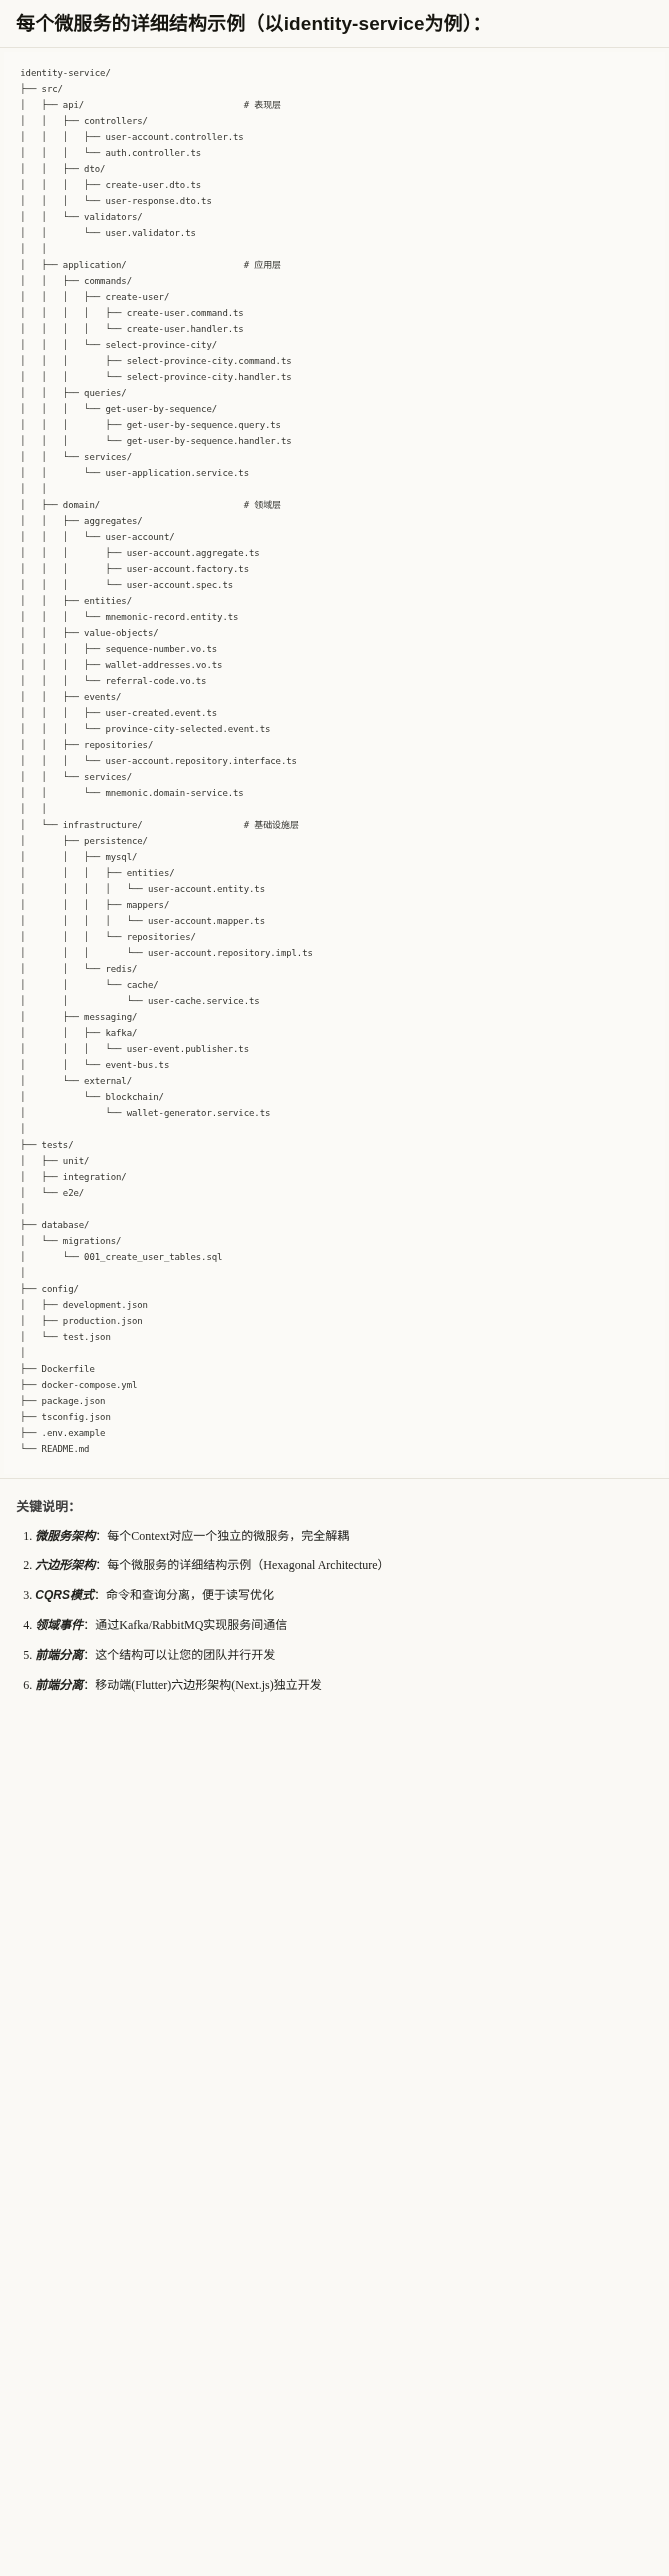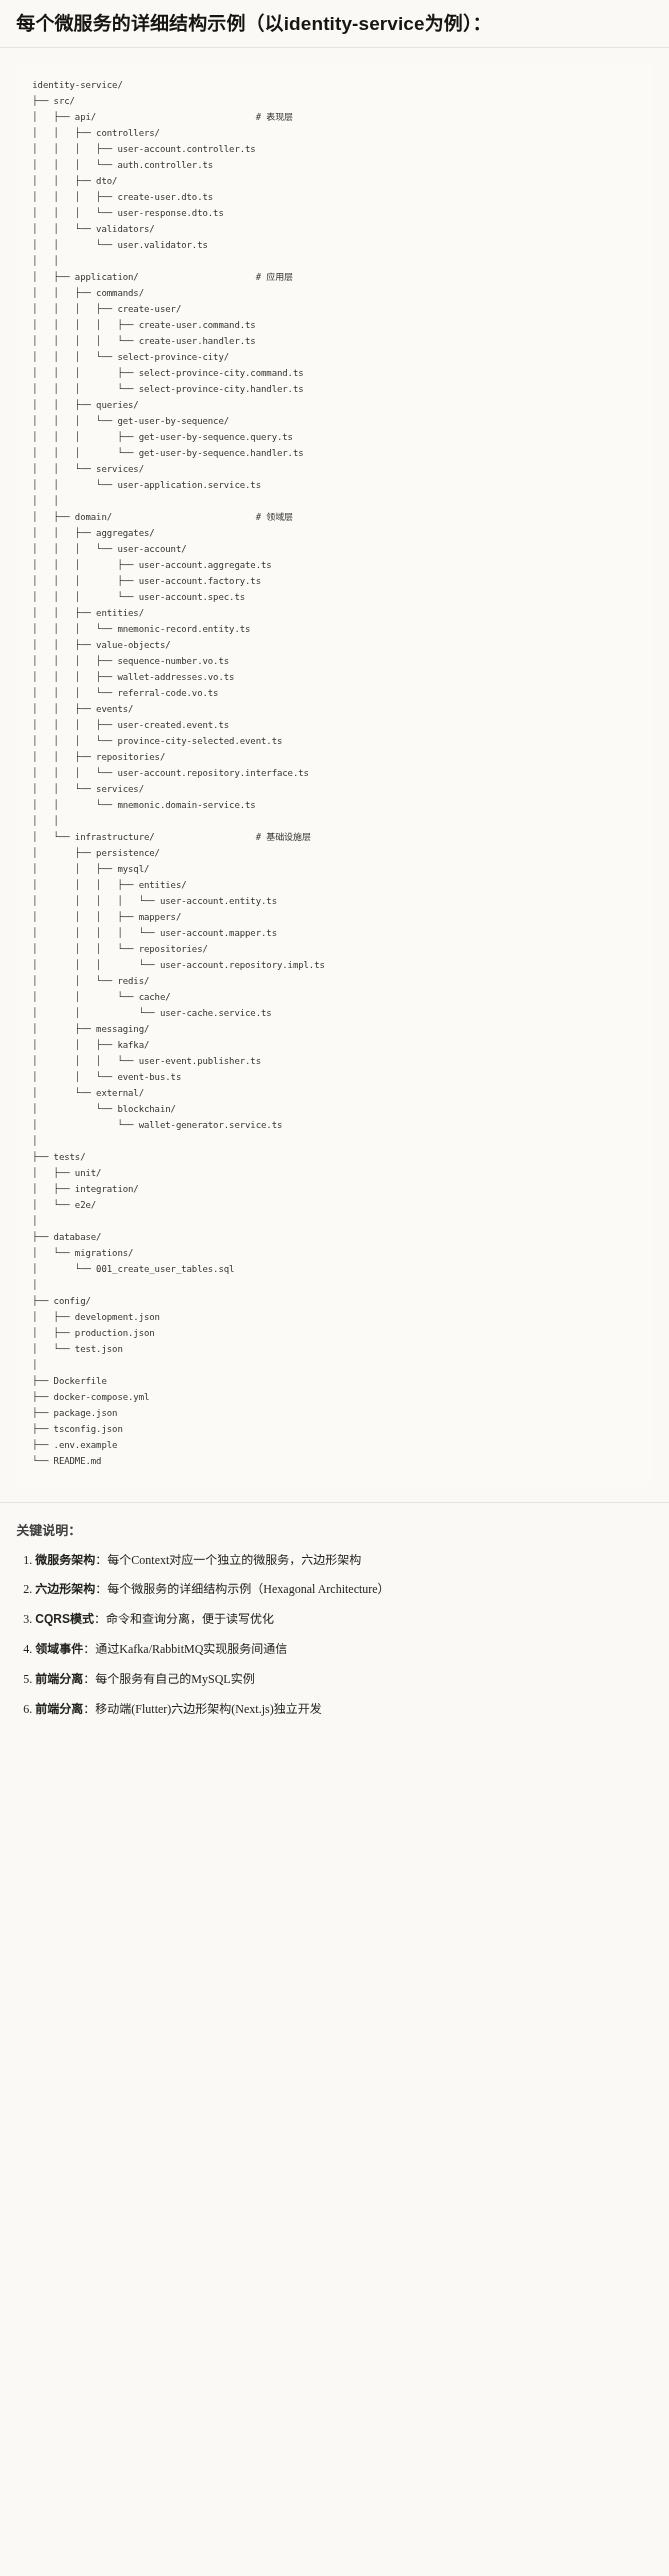--- a/index.html
+++ b/index.html
@@ -36,21 +36,21 @@
     height: 0.6px;
     background: #e6e3da;
     border: 0;
     margin: 0 0 0 0;
   }
 
   
   .code-block {
     background: #fbfaf7;
     padding: 13.8px 16.3px 16.3px 16.3px;
-    margin: 16px;
+    margin: 4px;
   }
   pre.tree {
     margin: 0;
     font-family: "DejaVu Sans Mono", "Liberation Mono", monospace;
     font-size: 9px;
     line-height: 16px;
     color: #33332e;
     white-space: pre;
     tab-size: 4;
     letter-spacing: -0.1px;
@@ -74,20 +74,21 @@
     font-size: 12px;
     line-height: 1.55;
   }
   ol.kp-list li {
     margin: 0 0 11.3px 0;
     color: #22221e;
   }
   ol.kp-list li b {
     font-family: "Liberation Sans", "DejaVu Sans", sans-serif;
     font-weight: bold;
+    font-style: italic;
   }
   .kp-sep {
     color: #22221e;
   }
   .closing {
     font-size: 10.3px;
     line-height: 1.7;
     margin: 16.3px 0 0 0;
     padding: 0 16.3px 16.3px 16.3px;
     color: #22221e;
@@ -191,33 +192,33 @@
 ├── .env.example
 └── README.md</pre>
   </div>
 
   <hr class="rule">
 
   <div class="keypoints">
     <h3>关键说明：</h3>
     <ol class="kp-list">
       <li>
-        <b>微服务架构</b><span class="kp-sep">：</span><span>每个Context对应一个独立的微服务，六边形架构</span>
+        <b>微服务架构</b><span class="kp-sep">：</span><span>每个Context对应一个独立的微服务，完全解耦</span>
       </li>
       <li>
         <b>六边形架构</b><span class="kp-sep">：</span><span>每个微服务的详细结构示例（Hexagonal Architecture）</span>
       </li>
       <li>
         <b>CQRS模式</b><span class="kp-sep">：</span><span>命令和查询分离，便于读写优化</span>
       </li>
       <li>
         <b>领域事件</b><span class="kp-sep">：</span><span>通过Kafka/RabbitMQ实现服务间通信</span>
       </li>
       <li>
-        <b>前端分离</b><span class="kp-sep">：</span><span>每个服务有自己的MySQL实例</span>
+        <b>前端分离</b><span class="kp-sep">：</span><span>这个结构可以让您的团队并行开发</span>
       </li>
       <li>
         <b>前端分离</b><span class="kp-sep">：</span><span>移动端(Flutter)六边形架构(Next.js)独立开发</span>
       </li>
     </ol>
   </div>
 
 
 </div>
 

